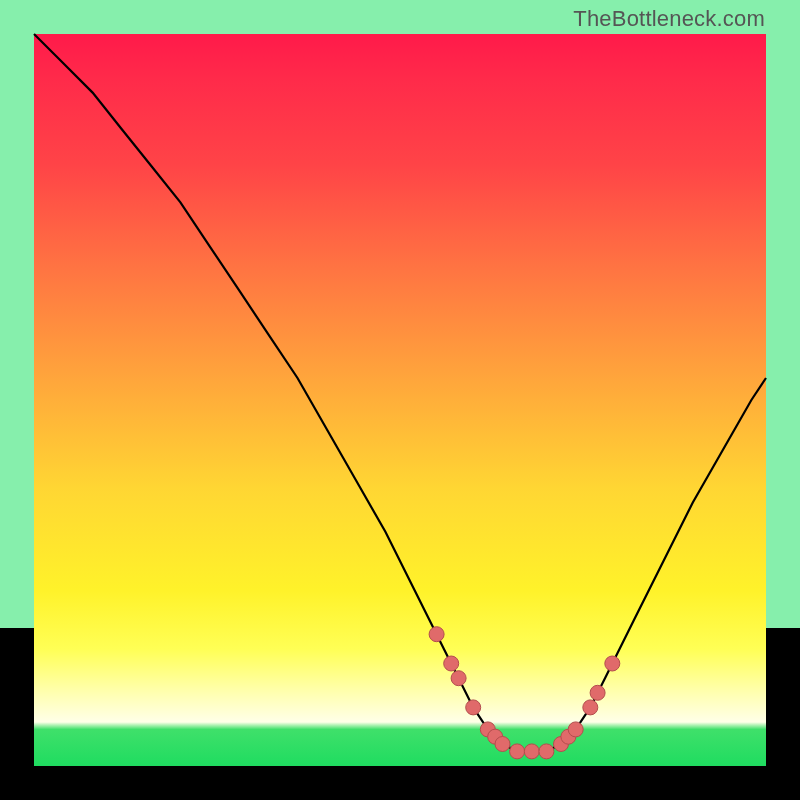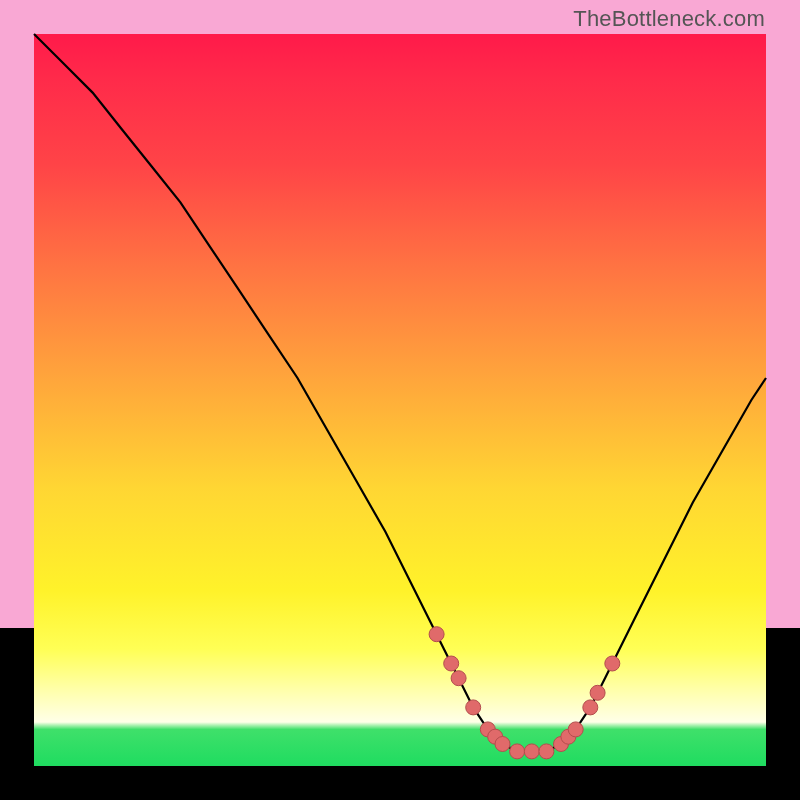--- a/index.html
+++ b/index.html
@@ -8,21 +8,21 @@
     width: 800px;
     height: 800px;
     background: #000;
     overflow: hidden;
     font-family: Arial, Helvetica, sans-serif;
   }
   .container {
     position: relative;
     width: 800px;
     height: 628px;
-    background: #f9a8d4;
+    background: #86efac;
   }
   .plot-area {
     position: absolute;
     left: 34px;
     top: 34px;
     width: 732px;
     height: 732px;
     
     background: linear-gradient(
       to bottom,

